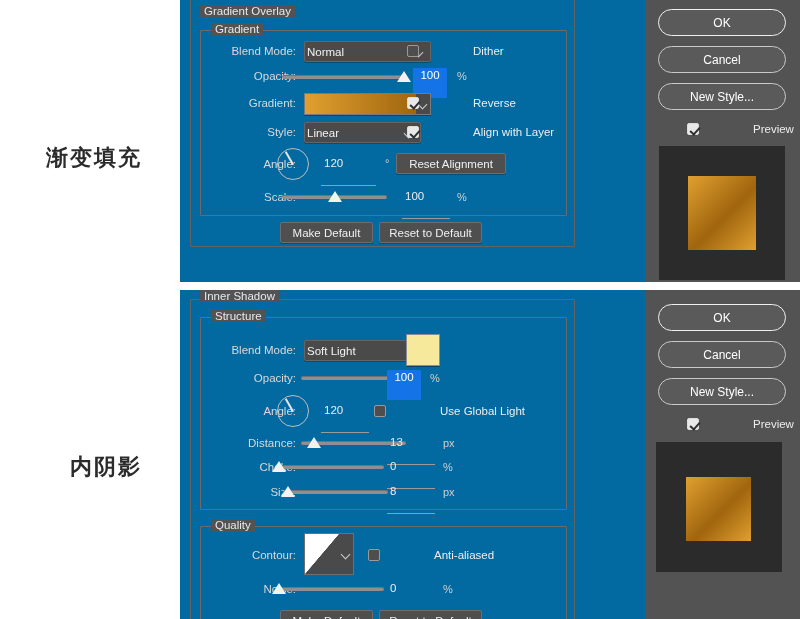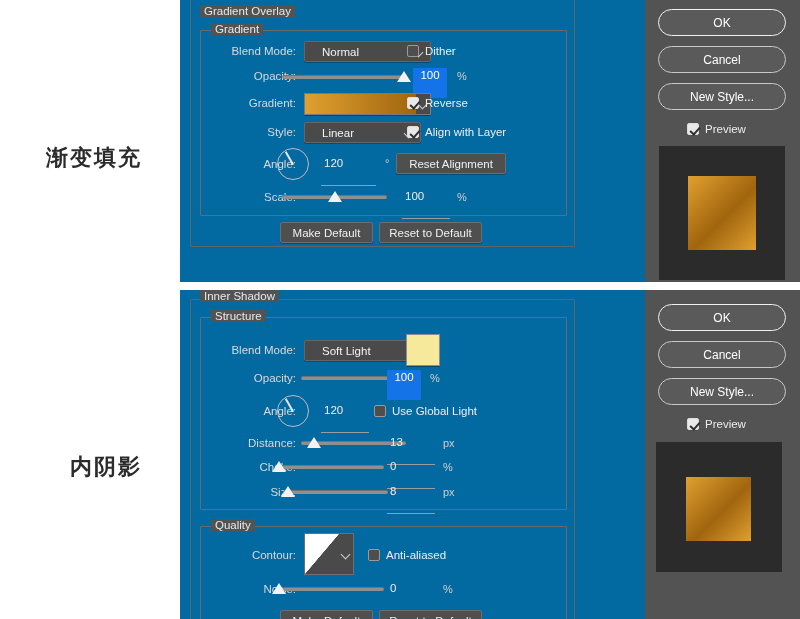--- a/index.html
+++ b/index.html
@@ -73,41 +73,41 @@
   
   .dd {
     position: absolute;
     background: #4a4a4a;
     border: 1px solid #656565;
     border-radius: 2px;
     color: #f2f2f2;
     font-size: 11.5px;
     display: flex;
     align-items: center;
-    padding-left: 17px;
+    padding-left: 2px;
     box-shadow: 0 1px 0 rgba(0,0,0,.25);
   }
   .dd .chev {
     position: absolute;
     right: 7px; top: 50%;
     width: 8px; height: 8px;
     margin-top: -4px;
   }
   .dd .chev::before {
     content: "";
     position: absolute;
     left: 0; top: 1px;
     width: 6px; height: 6px;
     border-right: 1.6px solid #cfcfcf;
     border-bottom: 1.6px solid #cfcfcf;
     transform: rotate(45deg);
   }
 
   
-  .cb-wrap { position: absolute; display: flex; align-items: center; white-space: nowrap; }
+  .cb-wrap { position: absolute; display: flex; align-items: center; white-space: nowrap; gap: 48px; }
   .cb {
     width: 12px; height: 12px;
     border: 1px solid #9a9a9a;
     border-radius: 2px;
     background: #4e4e4e;
     position: relative;
     flex: 0 0 12px;
   }
   .cb.on { background: #e9e9e9; border-color: #dcdcdc; }
   .cb.on::after {

